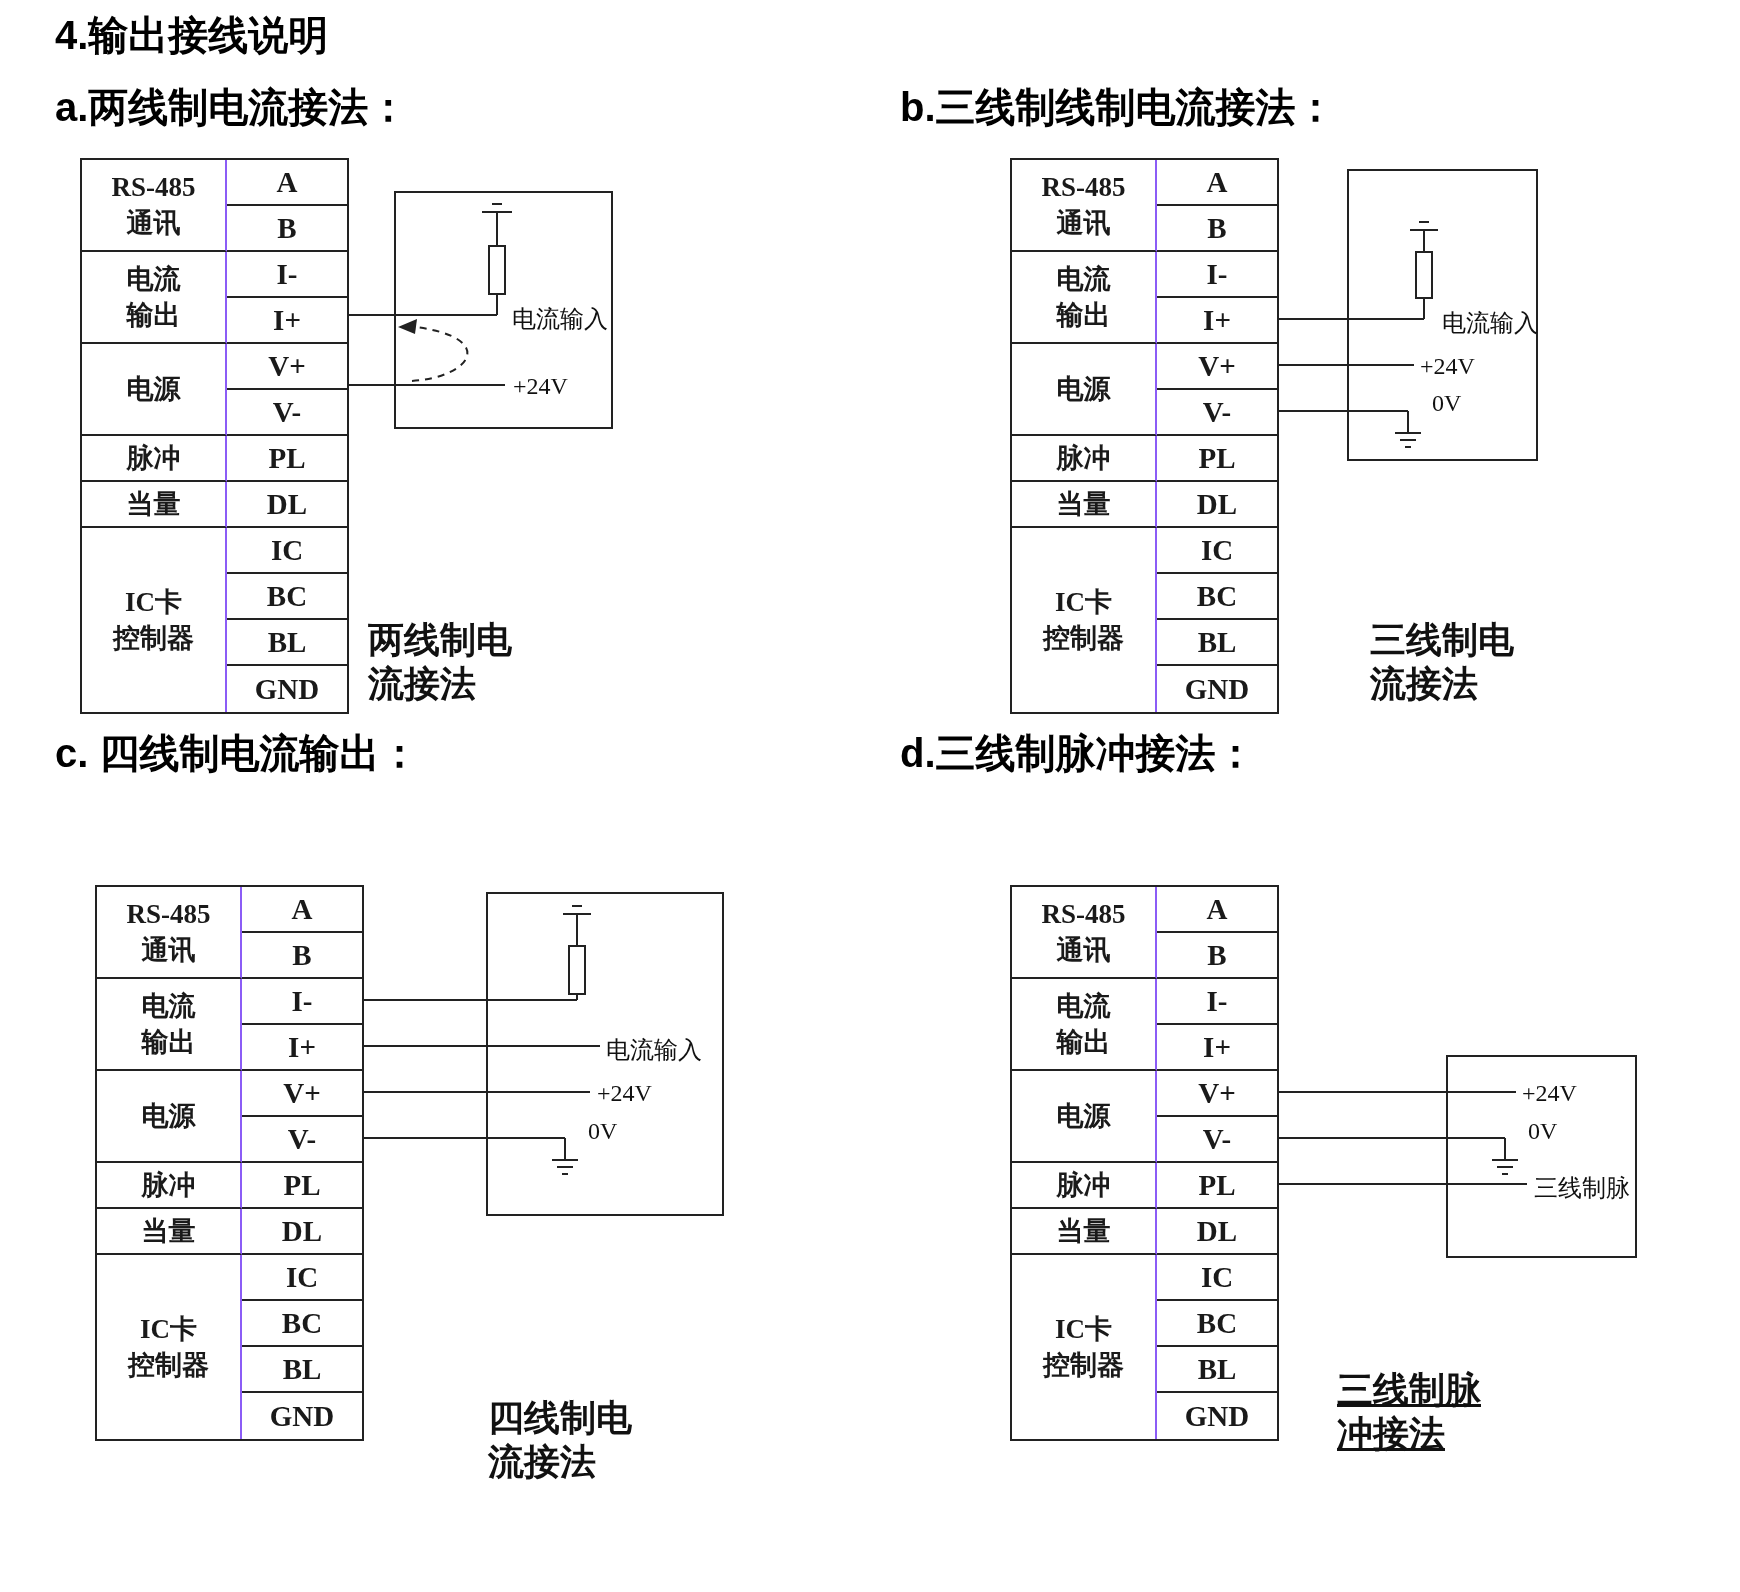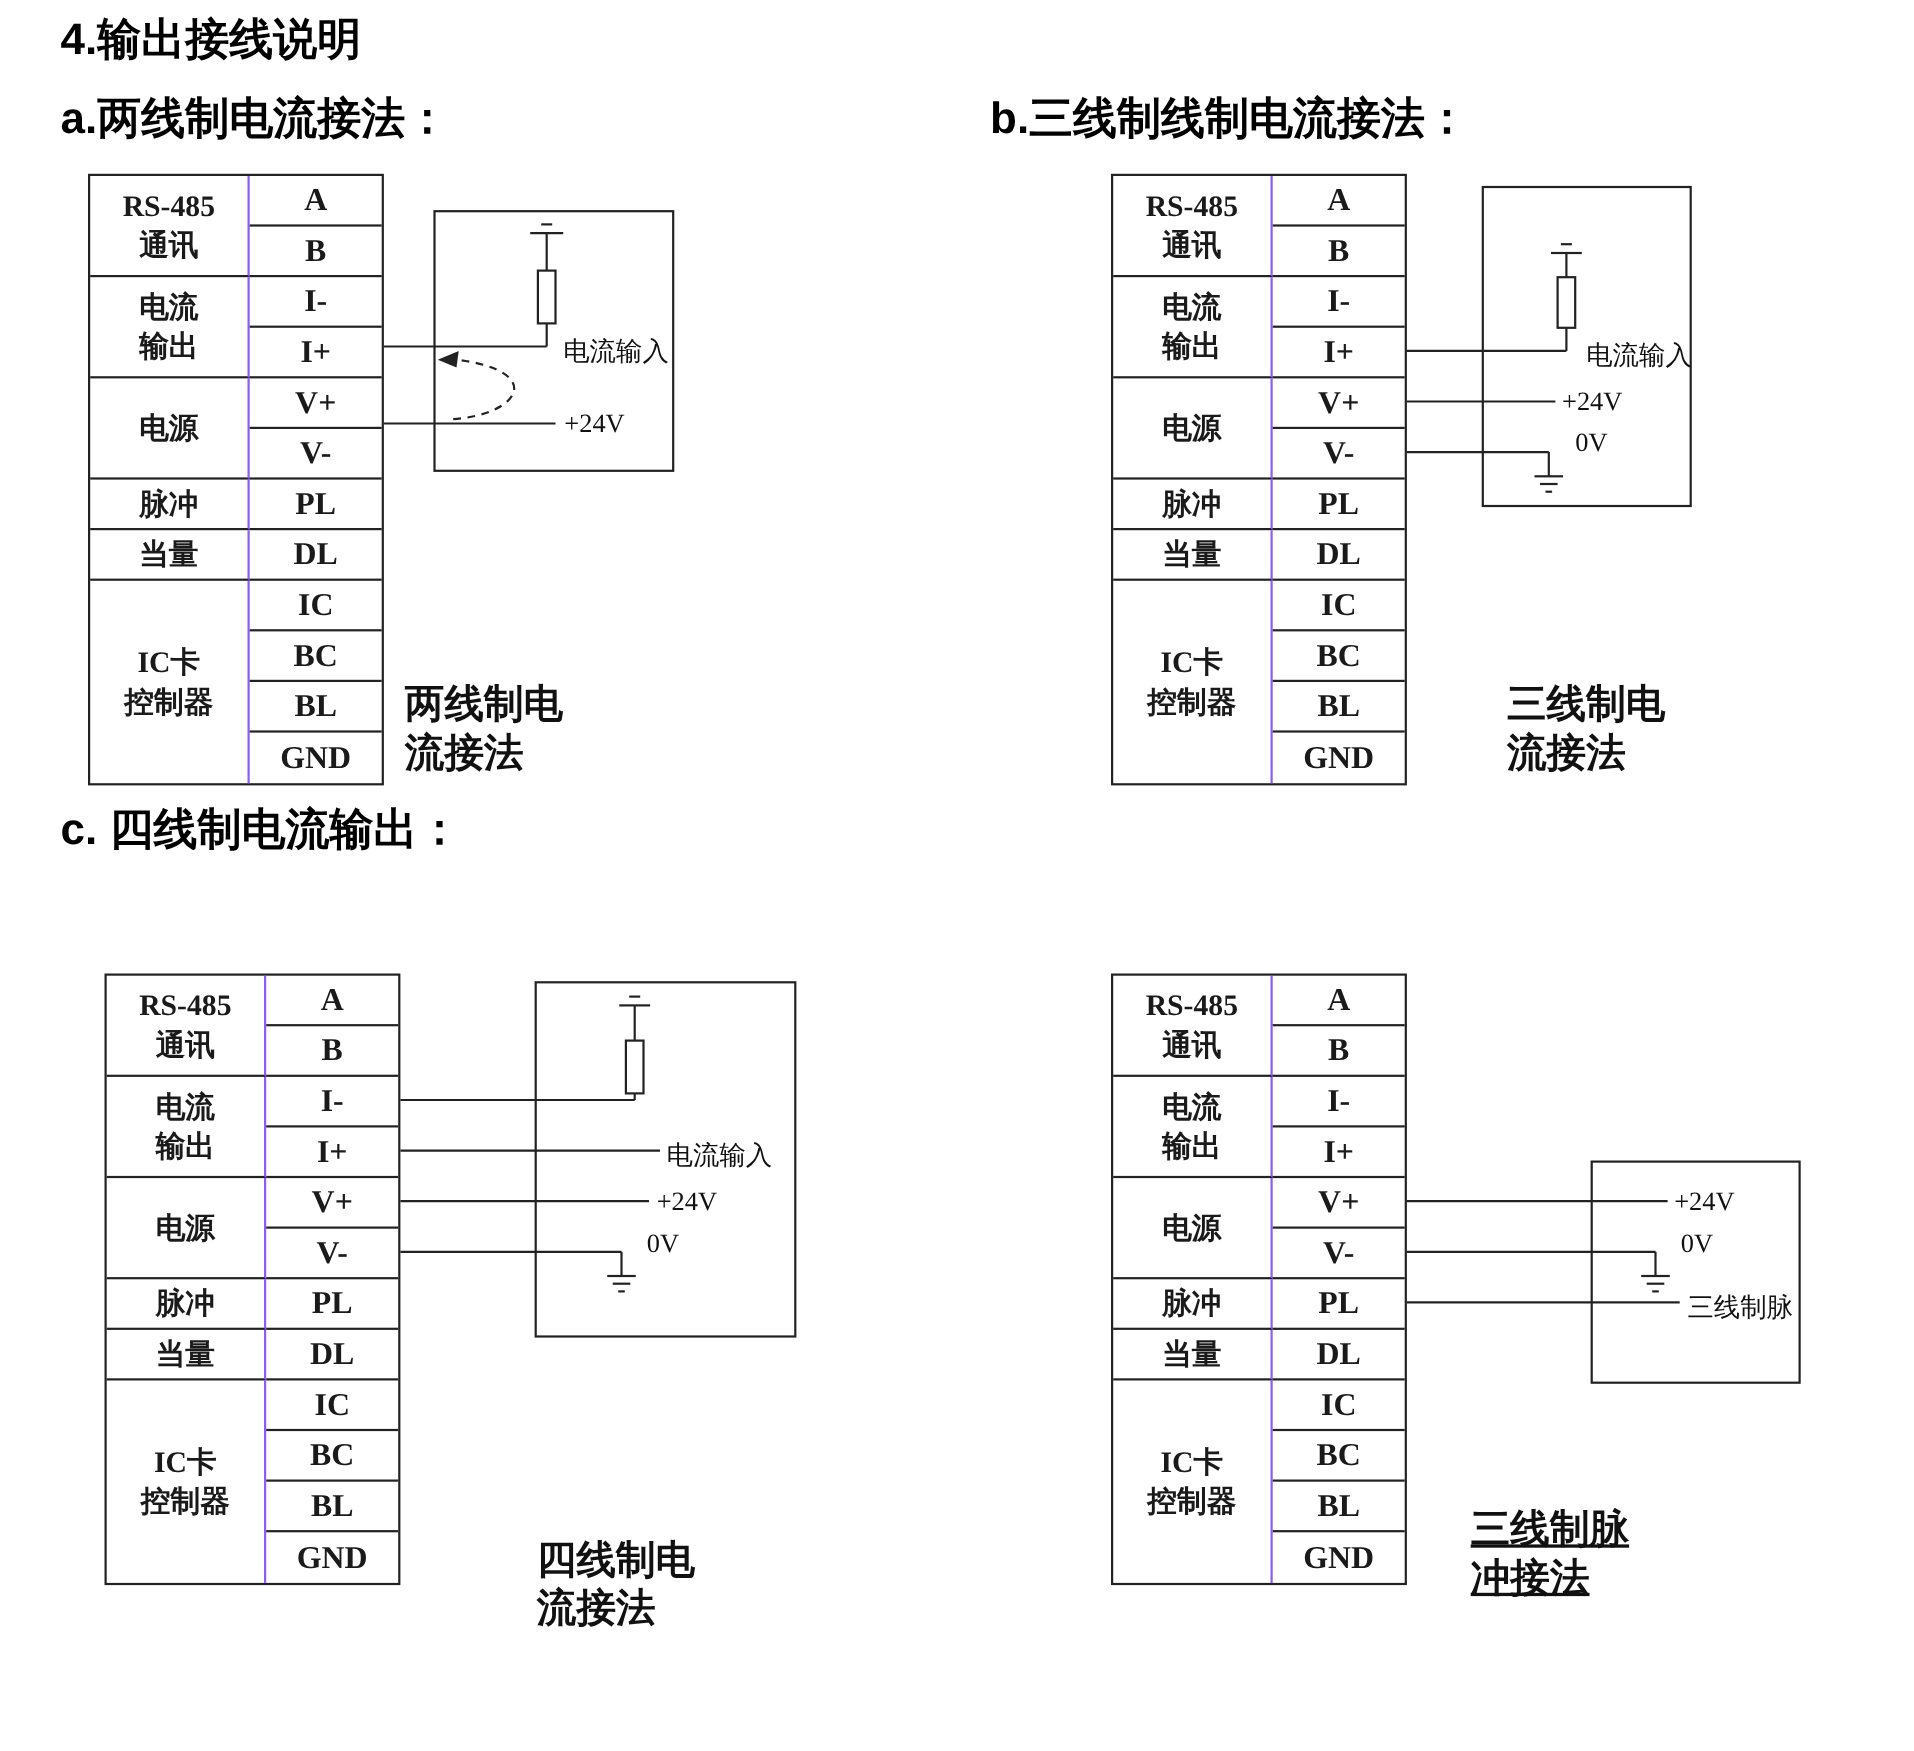--- a/index.html
+++ b/index.html
@@ -111,20 +111,21 @@
       <line x1="1497" y1="1167" x2="1513" y2="1167"></line>
       <line x1="1502" y1="1174" x2="1508" y2="1174"></line>
       <line x1="1277" y1="1184" x2="1527" y2="1184"></line>
     </g>
   </svg>
 
   <div class="page-title">4.输出接线说明</div>
   <div class="sub-header" style="left:55px; top:80px;">a.两线制电流接法：</div>
   <div class="sub-header" style="left:900px; top:80px;">b.三线制线制电流接法：</div>
   <div class="sub-header" style="left:55px; top:726px;">c. 四线制电流输出：</div>
+  <div class="sub-header" style="left:900px; top:726px;">d.三线制脉冲接法：</div>
 
   <div class="pin-table" style="left:80px; top:158px;">
     <div class="gcell" style="grid-row:1/3">
       <span>RS-485</span>
       <span>通讯</span>
     </div>
     <div class="gcell" style="grid-row:3/5">
       <span>电流</span>
       <span>输出</span>
     </div>

